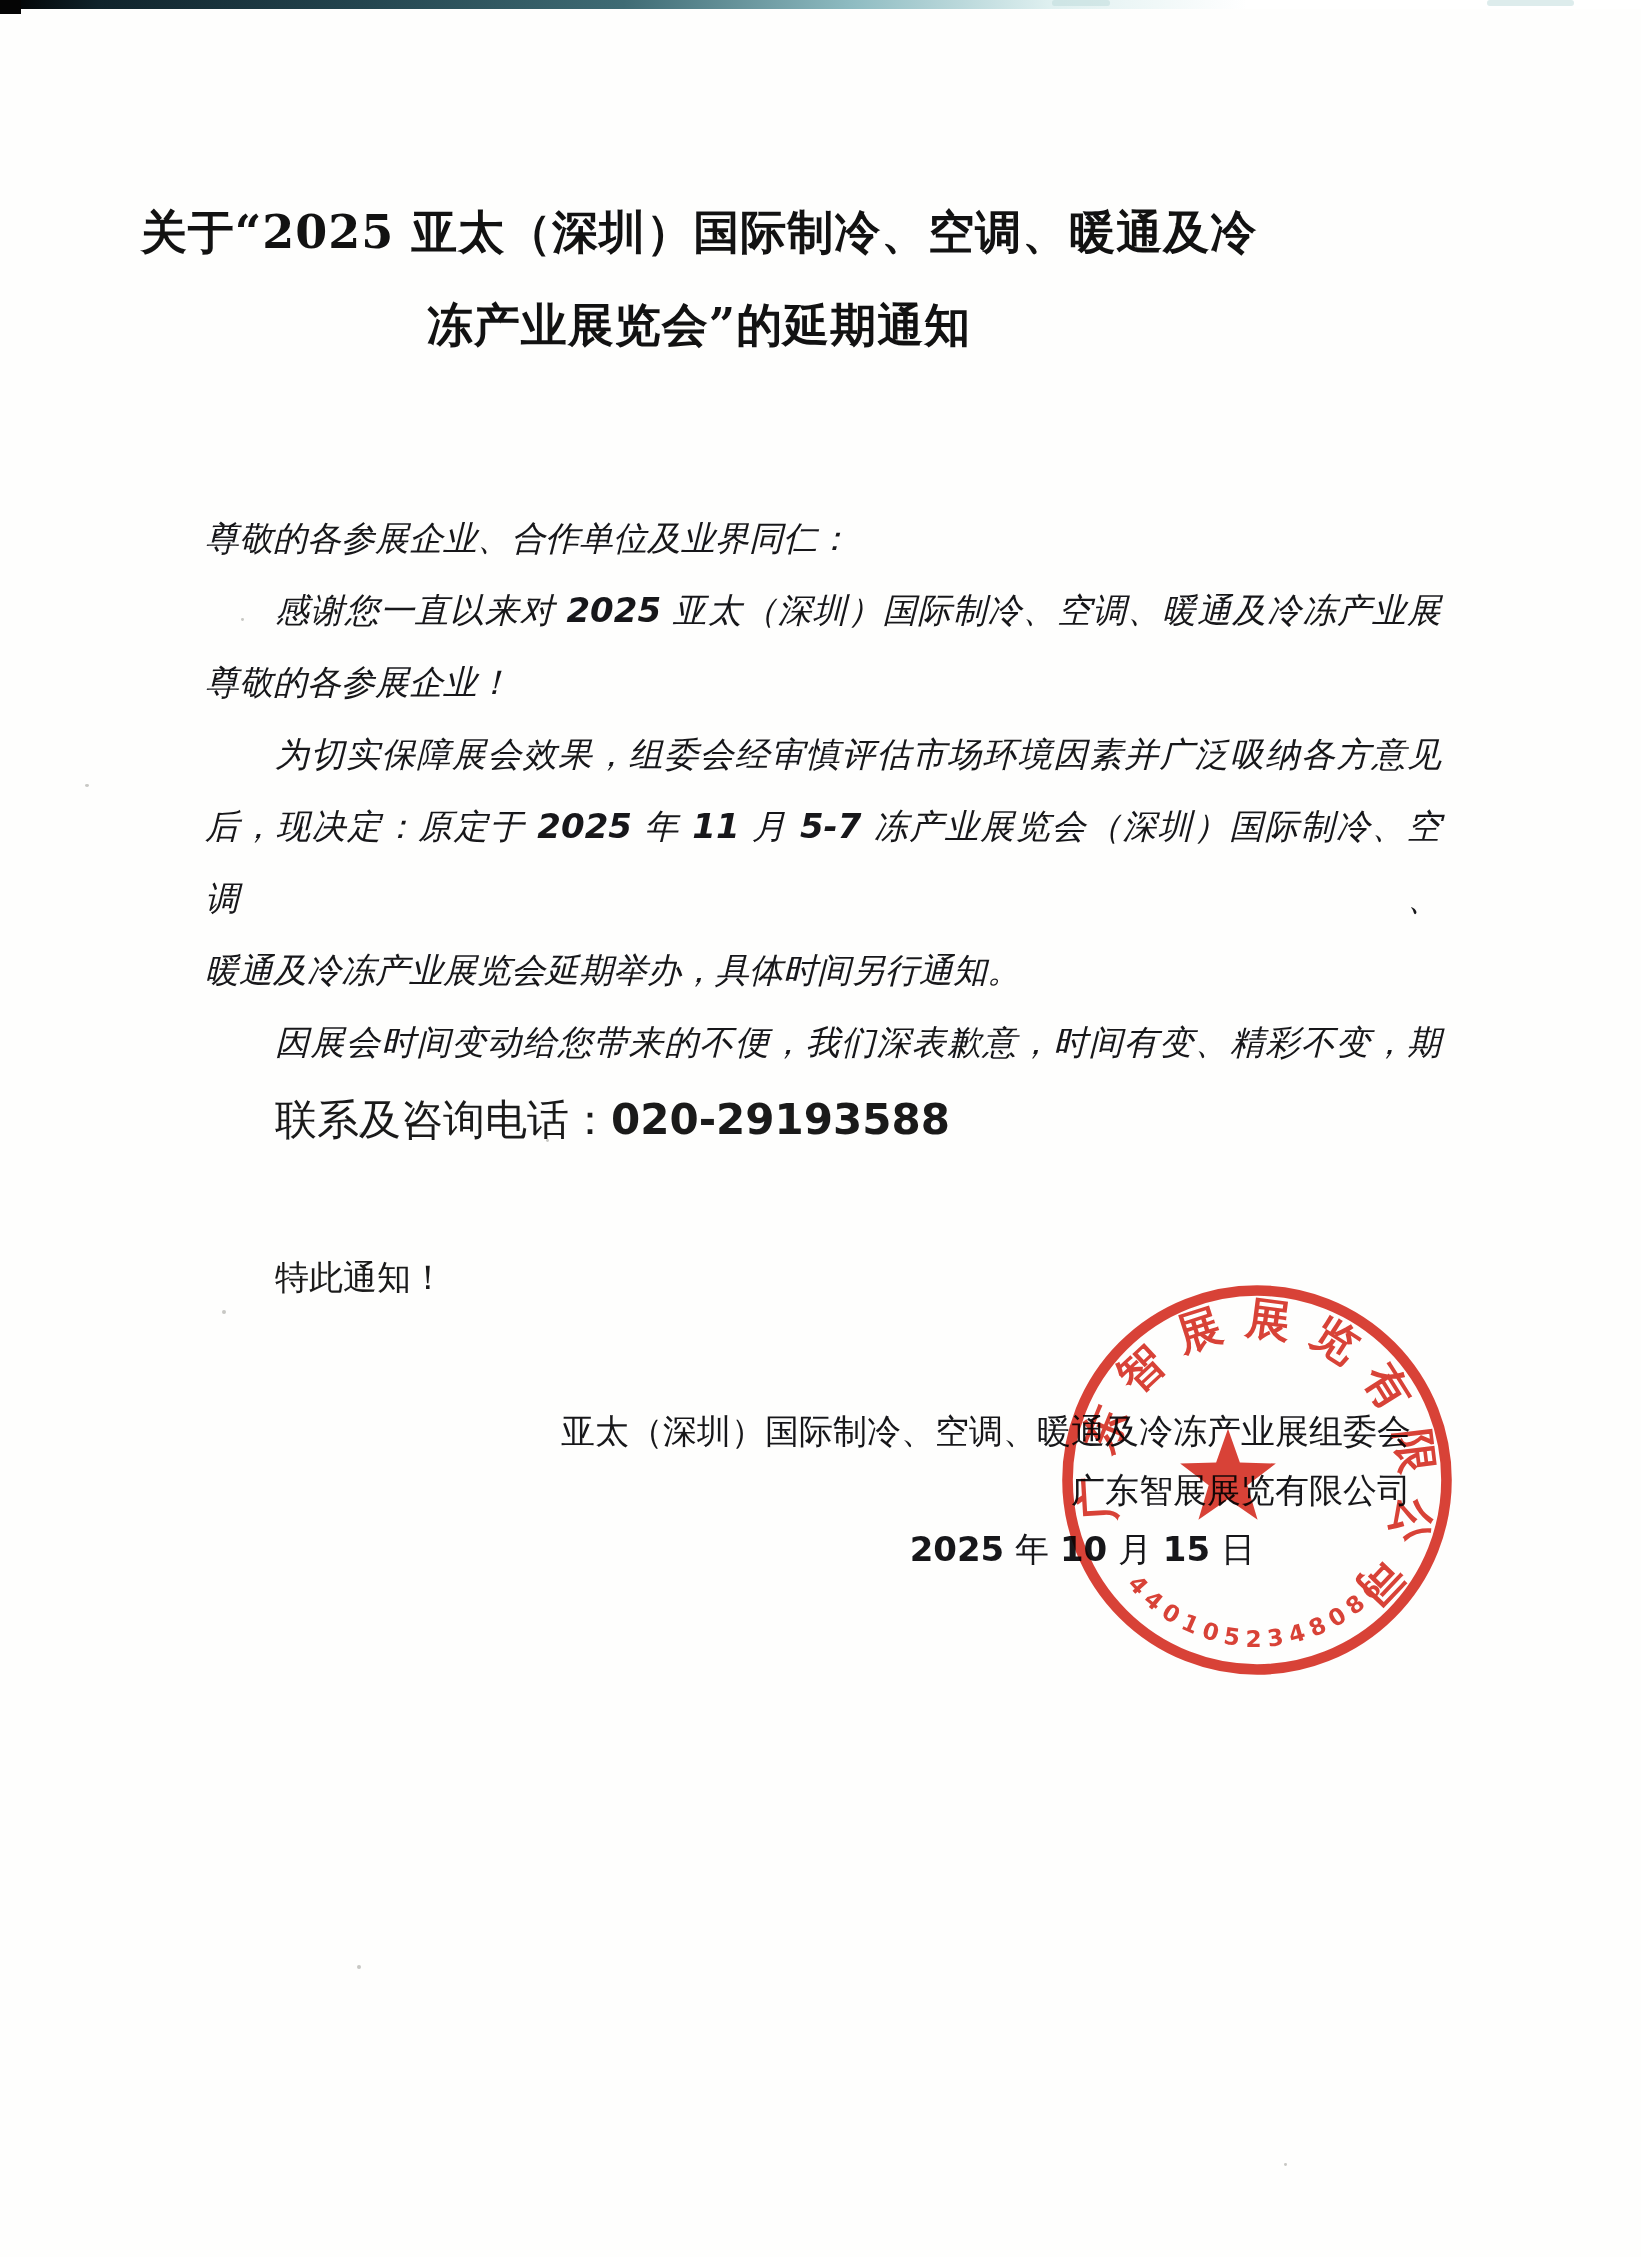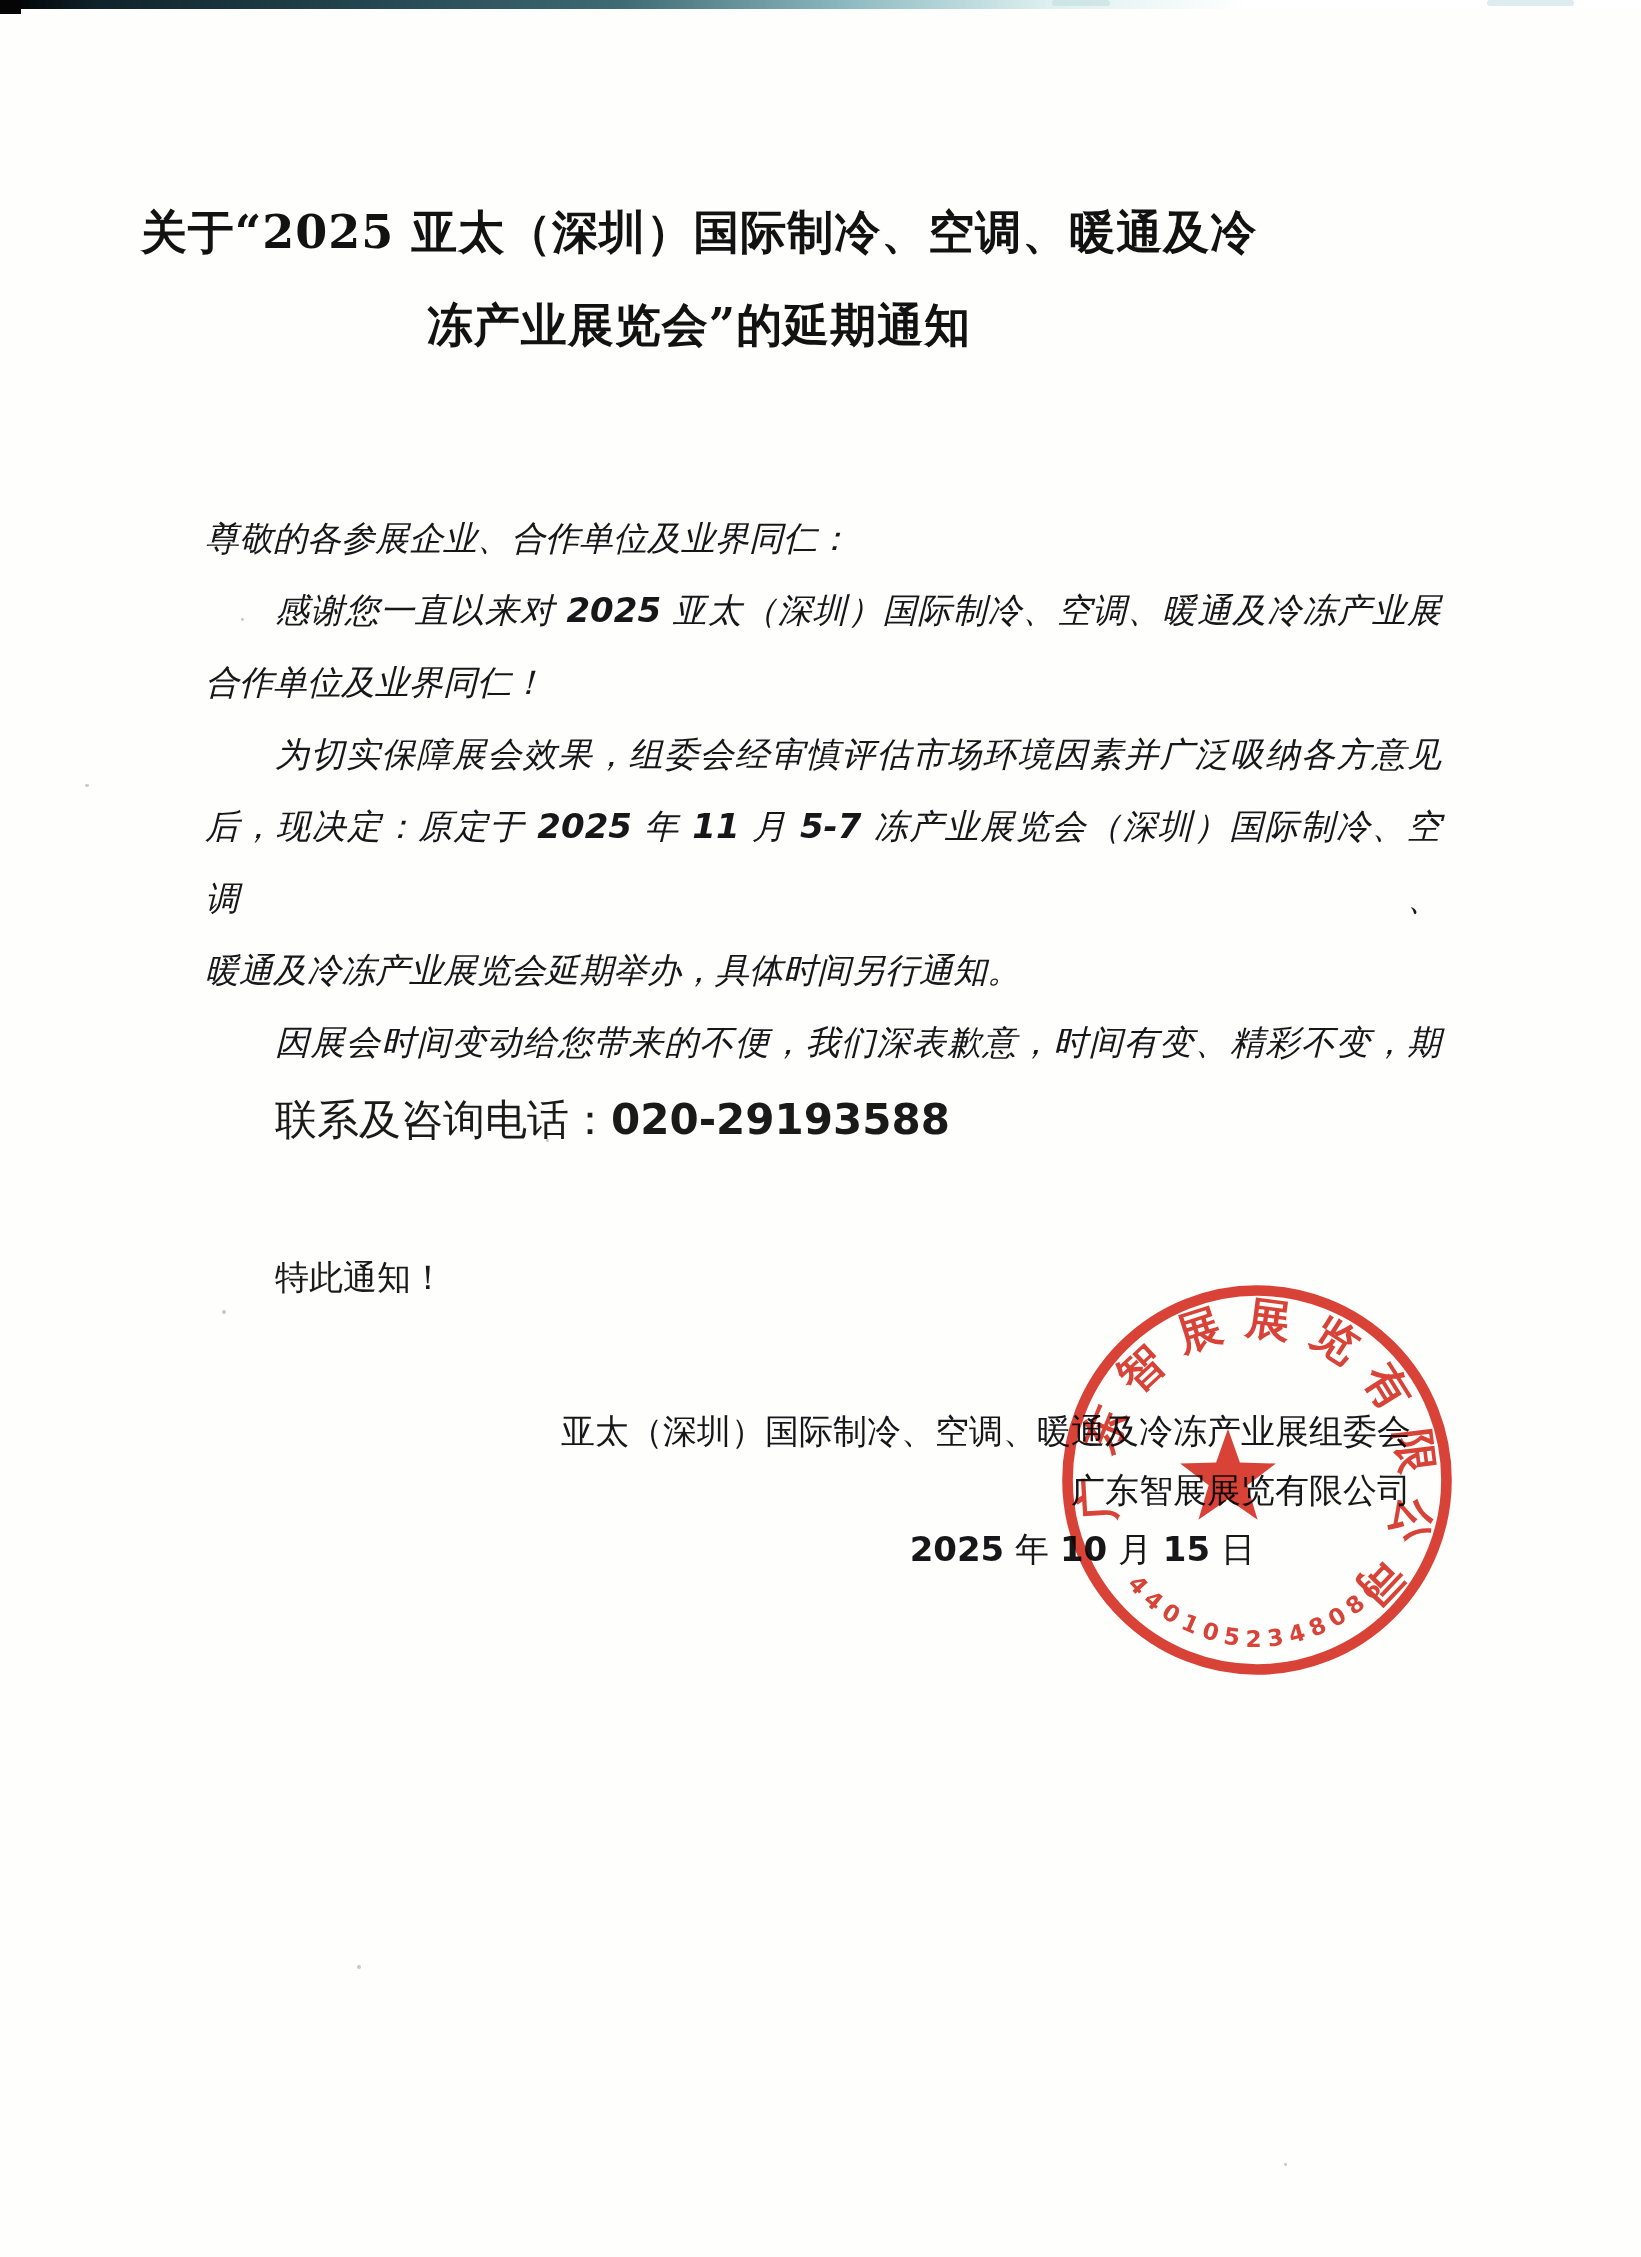--- a/index.html
+++ b/index.html
@@ -77,21 +77,21 @@
   <div class="speck" style="left:1284px; top:2163px; width:2.9px; height:2.9px;"></div>
 
   <h1 class="title">
     <div>关于“2025 亚太（深圳）国际制冷、空调、暖通及冷</div>
     <div>冻产业展览会”的延期通知</div>
   </h1>
 
   <div class="body-block">
     <div class="line"><span>尊敬的各参展企业、合作单位及业界同仁：</span></div>
     <div class="line just indent"><span>感谢您一直以来对 </span><span class="b">2025</span><span> 亚太（深圳）国际制冷、空调、暖通及冷冻产业展</span></div>
-    <div class="line"><span>合作单位及业界同仁！</span></div>
+    <div class="line"><span>尊敬的各参展企业！</span></div>
     <div class="line just indent"><span>为切实保障展会效果，组委会经审慎评估市场环境因素并广泛吸纳各方意见</span></div>
     <div class="line just"><span>后，现决定：原定于 </span><span class="b">2025</span><span> 年 </span><span class="b">11</span><span> 月 </span><span class="b">5-7</span><span> 冻产业展览会（深圳）国际制冷、空调、</span></div>
     <div class="line"><span>暖通及冷冻产业展览会延期举办，具体时间另行通知。</span></div>
     <div class="line just indent"><span>因展会时间变动给您带来的不便，我们深表歉意，时间有变、精彩不变，期</span></div>
   </div>
 
   <div class="contact-line">
     <div class="pad"><span>联系及咨询电话：</span><span class="b">020-29193588</span></div>
   </div>
 

